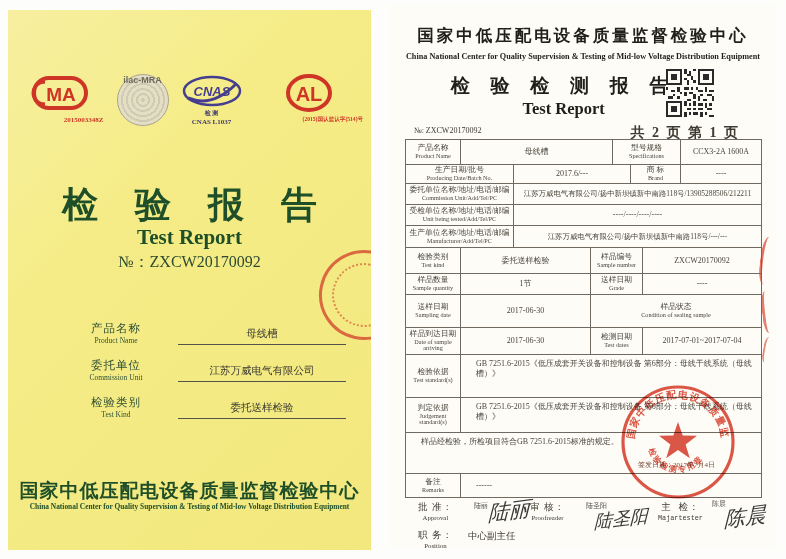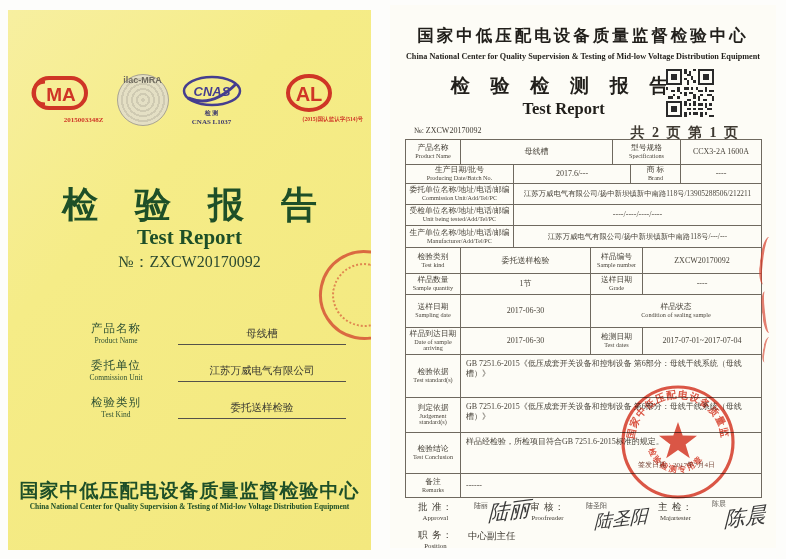--- a/index.html
+++ b/index.html
@@ -65,21 +65,21 @@
      box-sizing:border-box;font-size:8px;}
   .trow{display:flex;border-bottom:1px solid #6f695f;box-sizing:border-box;}
   .trow:last-child{border-bottom:none;}
   .tc{border-right:1px solid #6f695f;box-sizing:border-box;display:flex;flex-direction:column;
       justify-content:center;align-items:center;text-align:center;padding:1px 2px;overflow:hidden;}
   .tc:last-child{border-right:none;flex:1;}
   .lab-cn{font-size:7.8px;color:#4a453c;line-height:1.15;}
   .lab-en{font-size:6.2px;color:#4a453c;line-height:1.1;}
   .val{font-size:8px;color:#4a453c;line-height:1.25;}
   .val-sm{font-size:7.4px;}
-  .vleft{align-items:flex-start;text-align:left;padding-left:5px;padding-right:6px;}
+  .vleft{align-items:flex-start;text-align:left;padding-left:5px;padding-right:6px;margin-left:10px;}
   .vtop{justify-content:flex-start;padding-top:4px;}
   .cA1{width:55px}.cA2{width:152px}.cA3{width:68px}
   .cB1{width:108px}.cB2{width:117px}.cB3{width:50px}
   .cC1{width:108px}
   .cD1{width:55px}.cD2{width:130px}.cD3{width:52px}
   .cE1{width:55px}
   .r1{height:25px}.r2{height:19px}.r3{height:21px}.r4{height:21px}.r5{height:22px}
   .r6{height:26px}.r7{height:21px}.r8{height:33px}.r9{height:27px}
   .r10{height:43px}.r11{height:35px}.r12{height:41px}.r13{height:23px}
   .issue-date{position:absolute;right:46px;bottom:3px;font-size:7px;color:#7a4a3c;}
@@ -333,24 +333,20 @@
       <div class="trow r11">
         <div class="tc cE1">
             <div class="lab-cn">判定依据</div>
             <div class="lab-en">Judgement standard(s)</div>
           </div>
         <div class="tc vleft vtop">
             <div class="val">GB 7251.6-2015《低压成套开关设备和控制设备 第6部分：母线干线系统（母线槽）》</div>
           </div>
       </div>
       <div class="trow r12">
-        <div class="tc cE1">
-            <div class="lab-cn">检验结论</div>
-            <div class="lab-en">Test Conclusion</div>
-          </div>
         <div class="tc vleft vtop" style="position:relative;text-align:center;">
           <div class="val">样品经检验，所检项目符合GB 7251.6-2015标准的规定。</div>
           <div class="issue-date">签发日期：2017年7月4日</div>
         </div>
       </div>
       <div class="trow r13">
         <div class="tc cE1">
             <div class="lab-cn">备注</div>
             <div class="lab-en">Remarks</div>
           </div>
@@ -368,21 +364,21 @@
       <div class="sig-printed" style="left:84px;top:2px;">陆丽</div>
       <div class="sig-script" style="left:98px;top:-2px;">陆丽</div>
 
       <div class="sig-label" style="left:140px;top:2px;">
         <div class="sig-cn">审  核：</div>
         <div class="sig-en">Proofreader</div>
       </div>
       <div class="sig-printed" style="left:196px;top:2px;">陆圣阳</div>
       <div class="sig-script" style="left:204px;top:8px;font-size:18px;">陆圣阳</div>
 
-      <div class="sig-label" style="left:268px;top:2px;">
+      <div class="sig-label" style="left:268px;top:2px;font-family:Liberation Mono, monospace;">
         <div class="sig-cn">主  检：</div>
         <div class="sig-en">Majartester</div>
       </div>
       <div class="sig-printed" style="left:322px;top:0px;">陈晨</div>
       <div class="sig-script" style="left:334px;top:4px;">陈晨</div>
 
       <div class="sig-label" style="left:28px;top:30px;">
         <div class="sig-cn">职  务：</div>
         <div class="sig-en">Position</div>
       </div>

